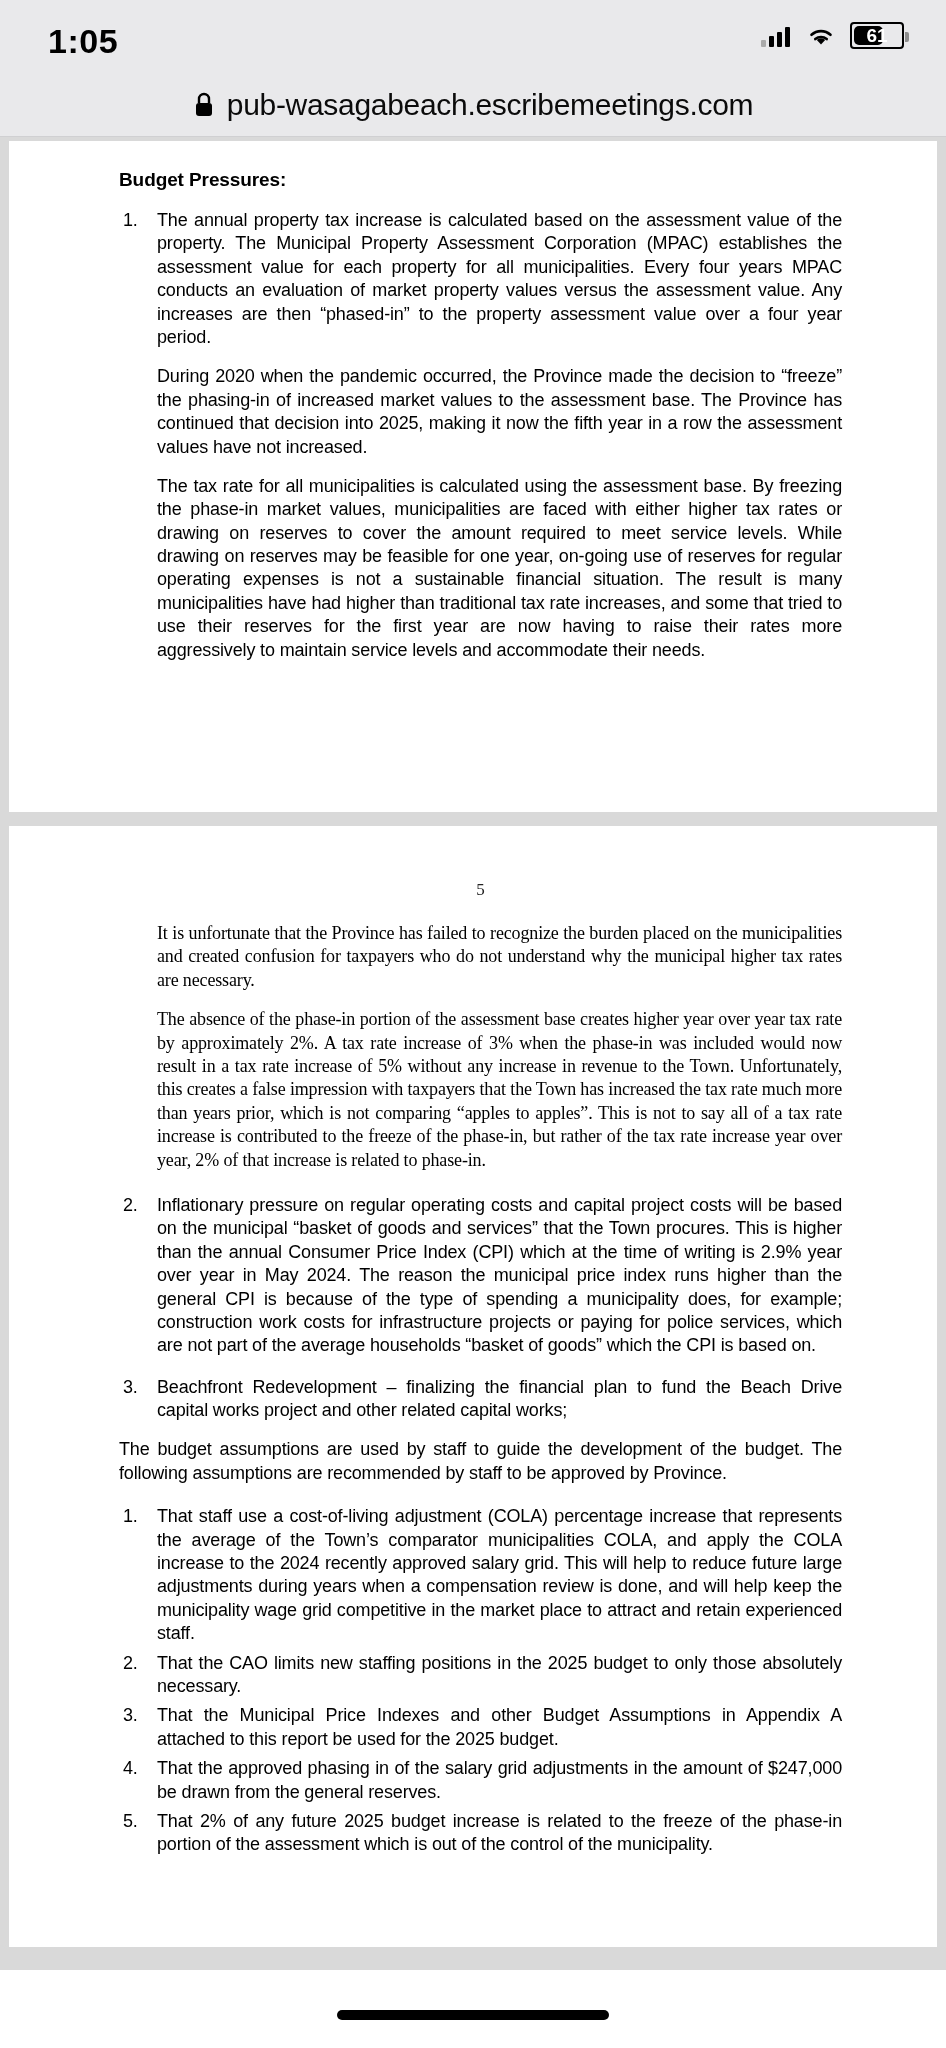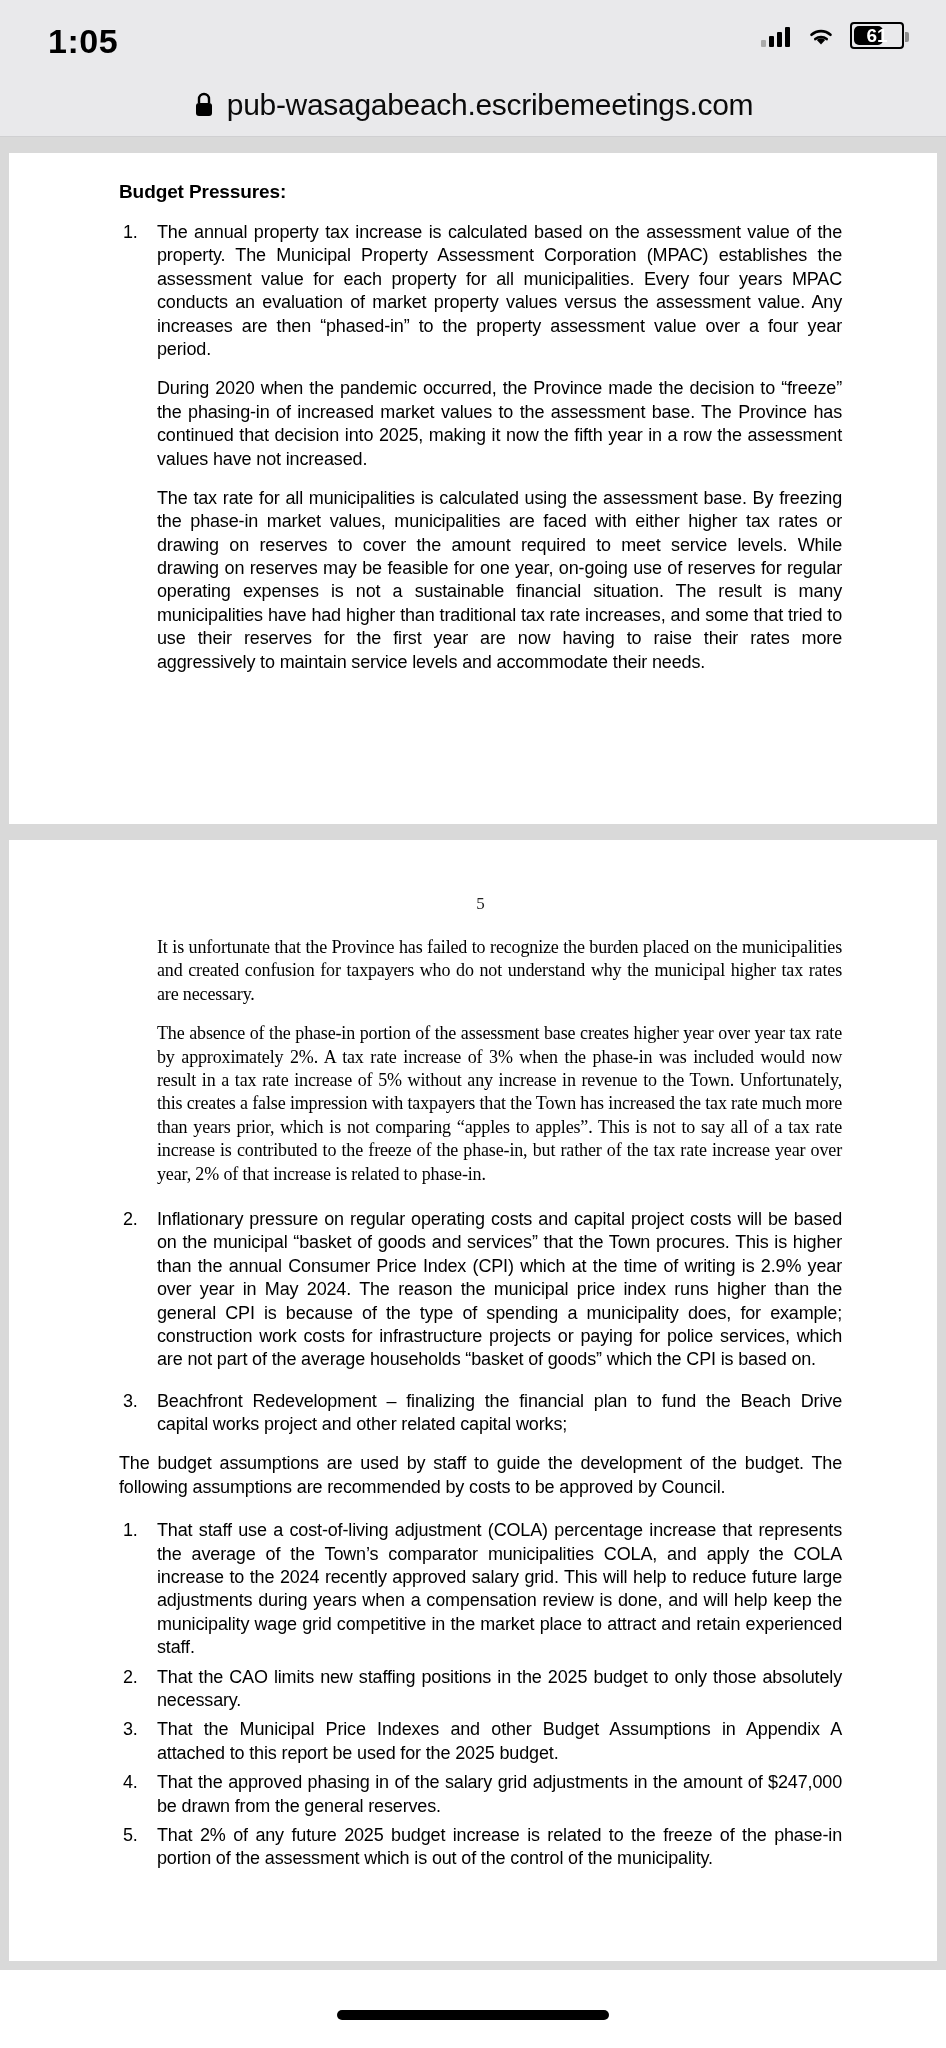--- a/index.html
+++ b/index.html
@@ -122,21 +122,21 @@
     font-family: "Liberation Sans", sans-serif;
   }
 
   
   .doc-area {
     background: #d9d9d9;
     padding: 0 0 0 0;
   }
   .doc-page {
     background: #ffffff;
-    margin: 16px auto;
+    margin: 4px auto;
     width: 928px;
     position: relative;
   }
   .doc-page + .doc-page { margin-top: 14px; }
 
   .doc-inner {
     padding: 0 95px 0 110px;
     font-family: "Liberation Sans", sans-serif;
     color: #000;
   }
@@ -290,21 +290,21 @@
             </div>
           </li>
           <li style="margin-top:18px;">
             <span class="li-num">3.</span>
             <div class="li-body">
               <p>Beachfront Redevelopment – finalizing the financial plan to fund the Beach Drive capital works project and other related capital works;</p>
             </div>
           </li>
         </ol>
 
-        <p class="body">The budget assumptions are used by staff to guide the development of the budget.  The following assumptions are recommended by costs to be approved by Council.</p>
+        <p class="body">The budget assumptions are used by staff to guide the development of the budget.  The following assumptions are recommended by staff to be approved by Province.</p>
 
         <ol class="num-list" style="margin-top:20px;">
           <li>
             <span class="li-num">1.</span>
             <div class="li-body">That staff use a cost-of-living adjustment (COLA) percentage increase that represents the average of the Town’s comparator municipalities COLA, and apply the COLA increase to the 2024 recently approved salary grid.  This will help to reduce future large adjustments during years when a compensation review is done, and will help keep the municipality wage grid competitive in the market place to attract and retain experienced staff.</div>
           </li>
           <li style="margin-top:6px;">
             <span class="li-num">2.</span>
             <div class="li-body">That the CAO limits new staffing positions in the 2025 budget to only those absolutely necessary.</div>
           </li>

